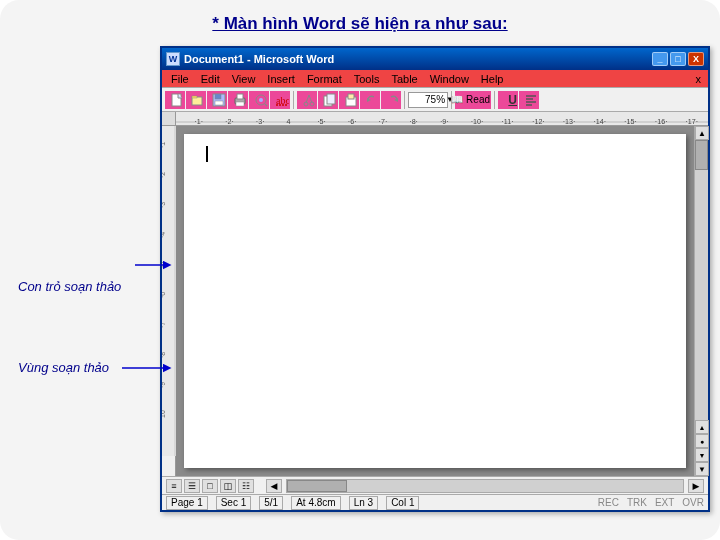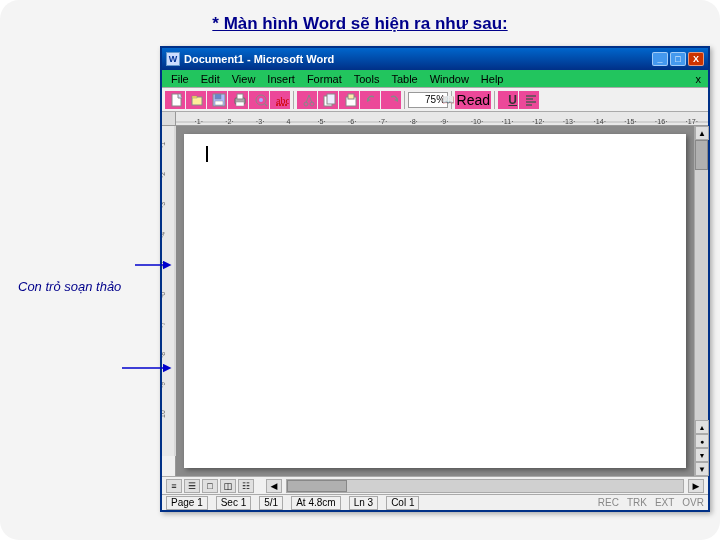--- a/index.html
+++ b/index.html
@@ -87,21 +87,21 @@
       cursor: pointer;
       color: white;
     }
 
     .win-btn-min { background: #4499ee; }
     .win-btn-max { background: #4499ee; }
     .win-btn-close { background: #cc3300; }
 
     
     .menu-bar {
-      background: #22c55e;
+      background: #ef4444;
       border-bottom: 1px solid #aaa;
       height: 18px;
       display: flex;
       align-items: center;
       padding: 0 4px;
       gap: 2px;
     }
 
     .menu-item {
       font-size: 11px;
@@ -433,21 +433,21 @@
             </svg>
         </div>
         <div class="toolbar-separator"></div>
         <div class="zoom-box">
           <span style="font-size:10px;">75%</span>
           <span style="font-size:8px;margin-left:1px;">▼</span>
         </div>
         <div class="toolbar-separator"></div>
         <div class="toolbar-btn" style="width:36px;">
           <span style="font-size:10px;">📖</span>
-          <span style="font-size:14px;margin-left:2px;">Read</span>
+          <span style="font-size:10px;margin-left:2px;">Read</span>
         </div>
         <div class="toolbar-separator"></div>
         <div class="toolbar-btn">
           <span style="font-size:12px; text-decoration:underline; font-weight:bold; color:#333;">U</span>
         </div>
         <div class="toolbar-btn">
           <svg width="14" height="14" viewBox="0 0 14 14">
               <line x1="2" y1="3" x2="12" y2="3" stroke="#555" stroke-width="1.5"></line>
               <line x1="2" y1="6" x2="9" y2="6" stroke="#555" stroke-width="1.5"></line>
               <line x1="2" y1="9" x2="12" y2="9" stroke="#555" stroke-width="1.5"></line>
@@ -566,20 +566,23 @@
 
   <svg style="position:absolute; left:135px; top:255px; overflow:visible;" width="35" height="20">
     <defs>
       <marker id="arrowhead1" markerWidth="6" markerHeight="6" refX="3" refY="3" orient="auto">
         <path d="M0,0 L6,3 L0,6 Z" fill="#0000cc"></path>
       </marker>
     </defs>
     <line x1="0" y1="10" x2="32" y2="10" stroke="#0000cc" stroke-width="1.5" marker-end="url(#arrowhead1)"></line>
   </svg>
 
+  <div style="position:absolute; left:18px; top:358px;">
+    <span style="font-size:13px; color:#00008B; font-style:italic;">Vùng soạn thảo</span>
+  </div>
 
   <svg style="position:absolute; left:122px; top:358px; overflow:visible;" width="50" height="20">
     <defs>
       <marker id="arrowhead2" markerWidth="6" markerHeight="6" refX="3" refY="3" orient="auto">
         <path d="M0,0 L6,3 L0,6 Z" fill="#0000cc"></path>
       </marker>
     </defs>
     <line x1="0" y1="10" x2="45" y2="10" stroke="#0000cc" stroke-width="1.5" marker-end="url(#arrowhead2)"></line>
   </svg>
 

